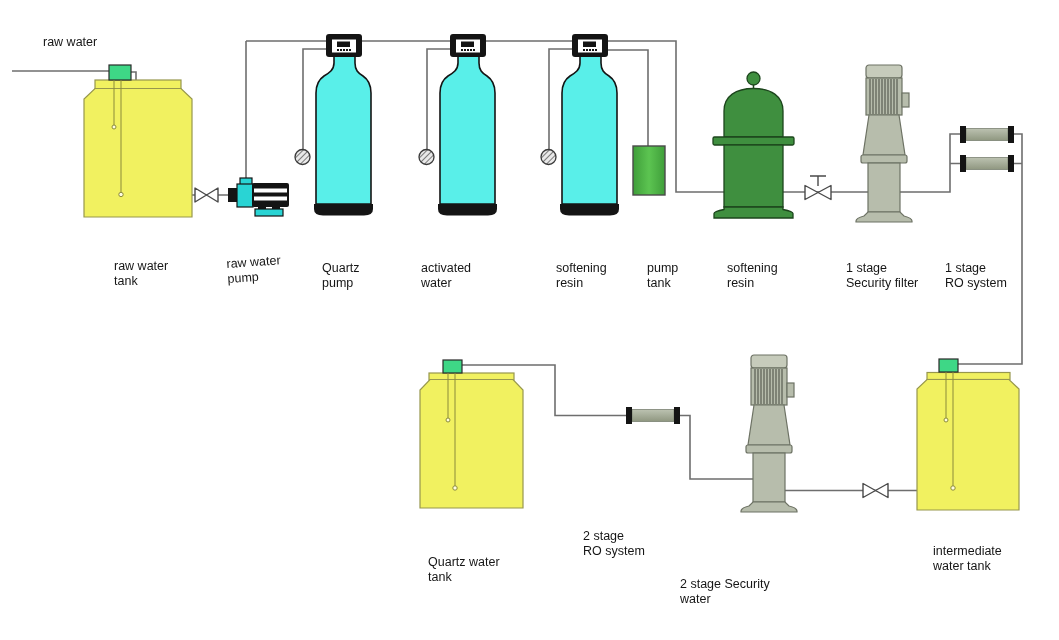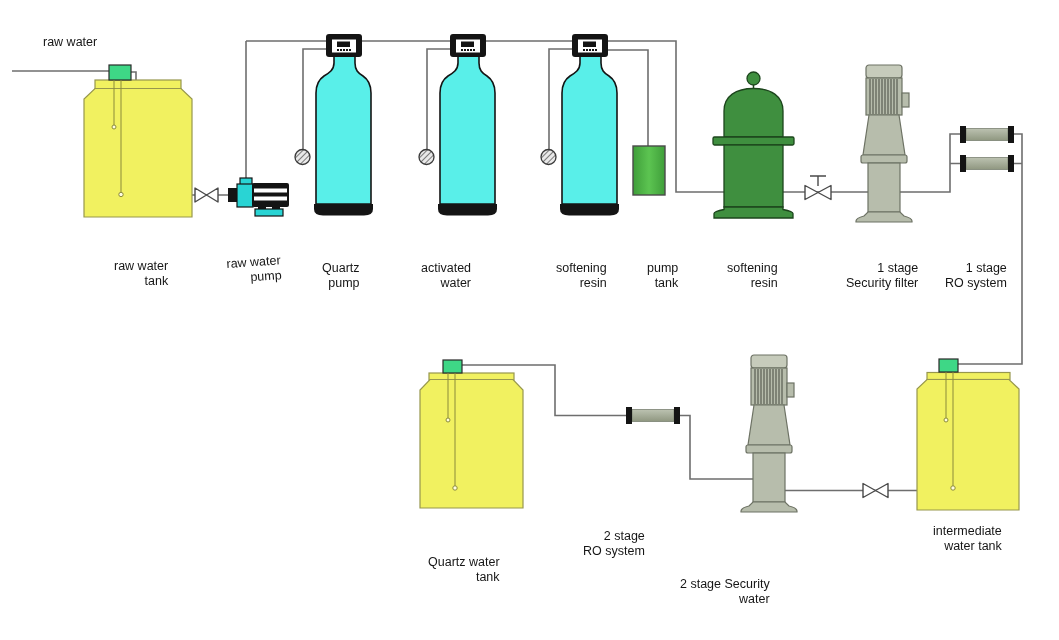--- a/index.html
+++ b/index.html
@@ -1,17 +1,17 @@
 <!DOCTYPE html>
 <html style="--tank-yellow: #f1f160; --tank-stroke: #97974d; --cap-green: #3ed786; --filter-cyan: #59efe9; --vessel-green: #3f8f3f; --salt-green: #3f9e3a; --salt-green-light: #5cc451; --pump-body: #b7bdac; --pump-cap: #c6cbbb; --pump-edge: #6d7264; --pump-rib: #50554a; --pump-cyan: #29d4d4; --ro-tube-light: #bcc2b1; --ro-tube-dark: #8f9780; --pipe: #6e6e6e; --sensor: #8b8b3a;"><head>
 <meta charset="utf-8">
 <style>
   html,body{margin:0;padding:0;background:#fff;}
   #stage{position:relative;width:1059px;height:640px;background:#fff;overflow:hidden;
-         font-family:"Liberation Sans",sans-serif;text-align:right;}
+         font-family:"Liberation Sans",sans-serif;}
   #stage svg{position:absolute;left:0;top:0;}
   .lbl{position:absolute;font-size:12.5px;line-height:15px;color:#161616;white-space:nowrap;}
   .lbl-tilt{transform:rotate(-4deg);transform-origin:left top;}
   .pipe{fill:none;stroke:var(--pipe);stroke-width:1.6;}
   .ink{fill:#141414;stroke:none;}
   .white{fill:#ffffff;stroke:none;}
   .valve{fill:#ffffff;stroke:#4a4a4a;stroke-width:1.4;stroke-linejoin:round;}
   .stem{fill:none;stroke:#4a4a4a;stroke-width:1.4;}
   .yellow{fill:var(--tank-yellow);stroke:var(--tank-stroke);stroke-width:1.2;}
   .capg{fill:var(--cap-green);stroke:#2a2a2a;stroke-width:1.2;}
@@ -214,18 +214,18 @@
   <div>tank</div>
 </div>
 <div class="lbl" style="left:583px;top:529px">
   <div>2 stage</div>
   <div>RO system</div>
 </div>
 <div class="lbl" style="left:680px;top:577px">
   <div>2 stage Security</div>
   <div>water</div>
 </div>
-<div class="lbl" style="left:933px;top:524px">
+<div class="lbl" style="left:933px;top:544px">
   <div>intermediate</div>
   <div>water tank</div>
 </div>
 
 </div>
 
 </body></html>

